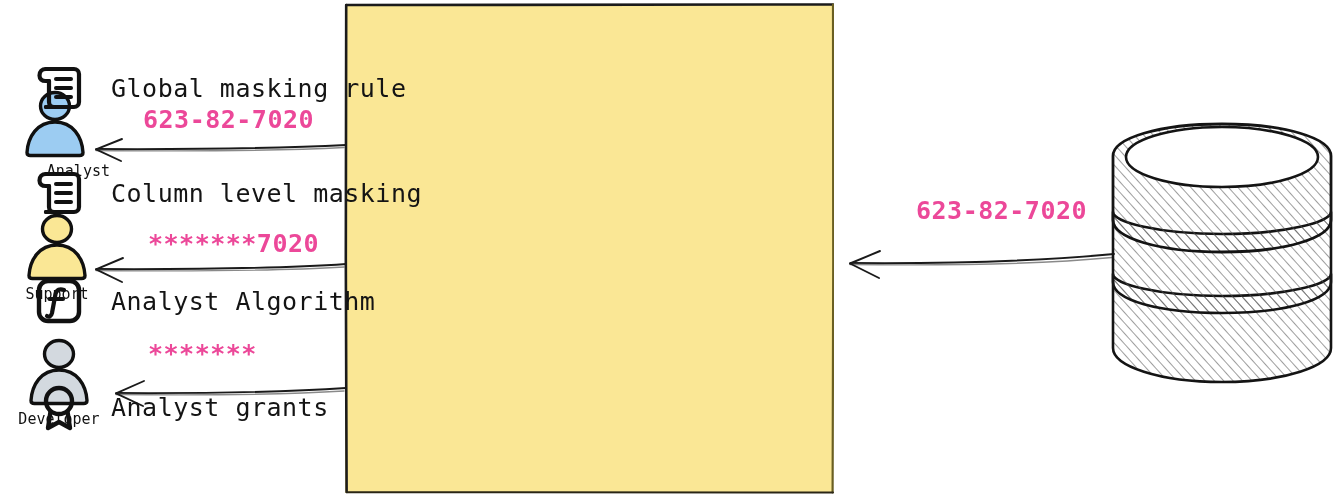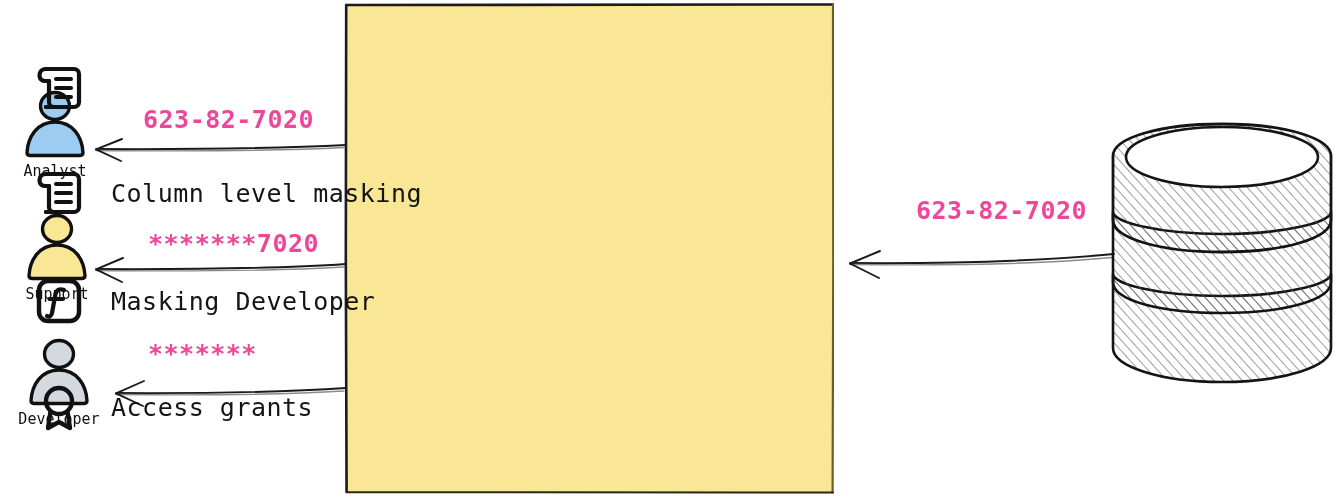--- a/index.html
+++ b/index.html
@@ -31,21 +31,21 @@
     display: block;
     font-family: "DejaVu Sans Mono", "Liberation Mono", monospace;
     font-size: 15px;
     font-weight: 400;
     color: #111111;
     letter-spacing: 0px;
     margin-top: 1px;
     white-space: nowrap;
   }
 
-  #persona-analyst   { left: 0px;  top: 89px;  }
+  #persona-analyst   { left: 0px;  top: 89px; text-align: right;  }
   #persona-support   { left: 2px;  top: 212px; }
   #persona-developer { left: 4px;  top: 337px; }
 
   
   .flow-arrow {
     position: absolute;
     overflow: visible;
   }
   .flow-label {
     position: absolute;
@@ -170,49 +170,50 @@
 
 <div class="rule-row" id="rule-row-0">
   <svg class="rule-icon" viewBox="0 0 52 52">
     <path d="M13 7 L 41 7 C 43.8 7 46 9.2 46 12 L 46 40 C 46 42.8 43.8 45 41 45 L 13 45" fill="none" stroke="#111111" stroke-width="4.2" stroke-linejoin="round" stroke-linecap="round"></path>
     <path d="M13 7 C 9 7 6.5 9.5 6.5 13.5 C 6.5 17 9 19 12.5 19 L 16 19" fill="none" stroke="#111111" stroke-width="4.2" stroke-linejoin="round" stroke-linecap="round"></path>
     <path d="M16 19 L 16 40 C 16 42.8 18 45 21 45 L 13 45" fill="none" stroke="#111111" stroke-width="4.2" stroke-linejoin="round" stroke-linecap="round"></path>
     <path d="M23 17 L 38 17" fill="none" stroke="#111111" stroke-width="4" stroke-linecap="round"></path>
     <path d="M23 26 L 38 26" fill="none" stroke="#111111" stroke-width="4" stroke-linecap="round"></path>
     <path d="M23 35 L 38 35" fill="none" stroke="#111111" stroke-width="4" stroke-linecap="round"></path>
   </svg>
+  <span class="rule-text">Global masking rule</span>
 </div>
 
 <div class="rule-row" id="rule-row-1">
   <svg class="rule-icon" viewBox="0 0 52 52">
     <path d="M13 7 L 41 7 C 43.8 7 46 9.2 46 12 L 46 40 C 46 42.8 43.8 45 41 45 L 13 45" fill="none" stroke="#111111" stroke-width="4.2" stroke-linejoin="round" stroke-linecap="round"></path>
     <path d="M13 7 C 9 7 6.5 9.5 6.5 13.5 C 6.5 17 9 19 12.5 19 L 16 19" fill="none" stroke="#111111" stroke-width="4.2" stroke-linejoin="round" stroke-linecap="round"></path>
     <path d="M16 19 L 16 40 C 16 42.8 18 45 21 45 L 13 45" fill="none" stroke="#111111" stroke-width="4.2" stroke-linejoin="round" stroke-linecap="round"></path>
     <path d="M23 17 L 38 17" fill="none" stroke="#111111" stroke-width="4" stroke-linecap="round"></path>
     <path d="M23 26 L 38 26" fill="none" stroke="#111111" stroke-width="4" stroke-linecap="round"></path>
     <path d="M23 35 L 38 35" fill="none" stroke="#111111" stroke-width="4" stroke-linecap="round"></path>
   </svg>
   <span class="rule-text">Column level masking</span>
 </div>
 
 <div class="rule-row" id="rule-row-2">
   <svg class="rule-icon" viewBox="0 0 52 52">
     <rect x="6" y="6" width="40" height="40" rx="9" ry="9" fill="none" stroke="#111111" stroke-width="4.4"></rect>
     <path d="M31 15 C 27 13.5 23.5 14.5 22.5 19 L 19 38 C 18.2 41.5 16 42.2 14 41" fill="none" stroke="#111111" stroke-width="4.2" stroke-linecap="round"></path>
     <path d="M16.5 24 L 30 24" fill="none" stroke="#111111" stroke-width="4.2" stroke-linecap="round"></path>
   </svg>
-  <span class="rule-text">Masking Developer</span>
+  <span class="rule-text">Analyst Algorithm</span>
 </div>
 
 <div class="rule-row" id="rule-row-3">
   <svg class="rule-icon" viewBox="0 0 52 52">
     <circle cx="26" cy="20" r="13" fill="none" stroke="#111111" stroke-width="4.4"></circle>
     <path d="M17.5 30.5 L 15 47 L 26 41 L 37 47 L 34.5 30.5" fill="none" stroke="#111111" stroke-width="4.4" stroke-linejoin="round" stroke-linecap="round"></path>
   </svg>
-  <span class="rule-text">Access grants</span>
+  <span class="rule-text">Analyst grants</span>
 </div>
 
 <div class="flow-label" style="left:916px; top:196px;">623-82-7020</div>
 <svg class="flow-arrow" style="left:840px; top:240px; width:278px; height:44px;" viewBox="0 0 278 44">
   <path d="M274 14 C 210 20 130 24 11 23" fill="none" stroke="#1a1a1a" stroke-width="1.9" stroke-linecap="round"></path>
   <path d="M272 17.5 C 208 23.5 128 26 10 24.5" fill="none" stroke="#8a8a8a" stroke-width="1.4" stroke-linecap="round"></path>
   <path d="M10 23.5 L 40 11" fill="none" stroke="#1a1a1a" stroke-width="1.9" stroke-linecap="round"></path>
   <path d="M10 23.5 L 39 38" fill="none" stroke="#1a1a1a" stroke-width="1.9" stroke-linecap="round"></path>
 </svg>
 

